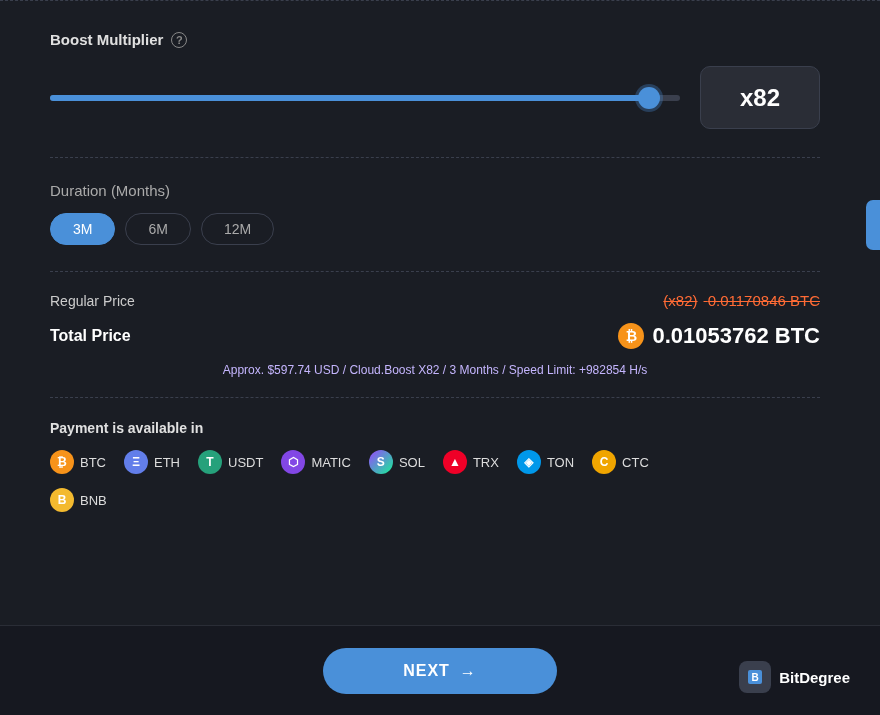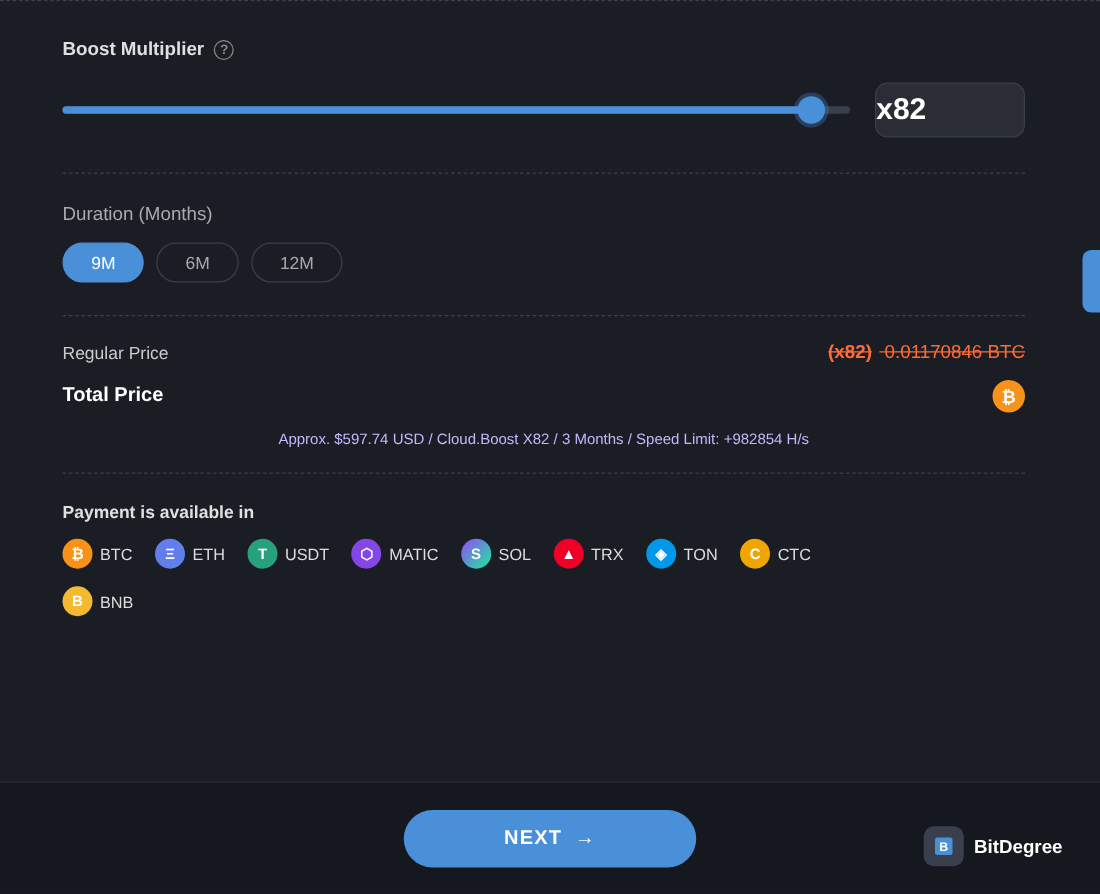--- a/index.html
+++ b/index.html
@@ -88,26 +88,27 @@
       position: absolute;
       width: 100%;
       height: 6px;
       opacity: 0;
       cursor: pointer;
       z-index: 2;
     }
 
     .multiplier-box {
       min-width: 120px;
-      height: 44px;
+      height: 63px;
       background: #2a2d36;
       border: 1px solid #3a3f4d;
       border-radius: 10px;
       display: flex;
       align-items: center;
+      justify-content: center;
       font-size: 24px;
       font-weight: 700;
       color: #fff;
     }
 
     
     .divider {
       border: none;
       border-top: 1px dashed #3a3f4d;
       margin: 10px 0 24px 0;
@@ -172,21 +173,21 @@
     }
 
     .regular-price-value {
       font-size: 15px;
       color: #ff6b35;
       text-decoration: line-through;
     }
     .regular-price-value span.multiplier {
       margin-right: 6px;
       text-decoration: none;
-      font-weight: 700;
+      font-weight: 400;
     }
 
     .discount-badge {
       background: #2ecc71;
       color: #fff;
       font-size: 13px;
       font-weight: 600;
       padding: 4px 12px;
       border-radius: 12px;
     }
@@ -365,41 +366,42 @@
   </div>
 
   <hr class="divider">
 
   <div class="duration-section">
     <div class="duration-title">
       <span>Duration</span>
       <span style="font-weight:400;color:#aaa;">(Months)</span>
     </div>
     <div class="duration-buttons">
-      <button class="duration-btn active">9M</button>
+      <button class="duration-btn active">3M</button>
       <button class="duration-btn">6M</button>
       <button class="duration-btn">12M</button>
     </div>
   </div>
 
   <hr class="divider2">
 
   <div class="pricing-row">
     <span class="pricing-label">Regular Price</span>
     <span class="regular-price-value">
       <span class="multiplier">(x82)</span>
       <span>0.01170846 BTC</span>
     </span>
   </div>
 
 
   <div class="pricing-row" style="margin-top:4px;">
     <span class="total-price-label">Total Price</span>
     <div class="total-price-value">
       <div class="btc-icon">₿</div>
+      <span>0.01053762 BTC</span>
     </div>
   </div>
 
   <div class="approx-text">Approx. $597.74 USD / Cloud.Boost X82 / 3 Months / Speed Limit: +982854 H/s</div>
 
   <hr class="divider3">
 
   <div class="payment-title">Payment is available in</div>
 
   <div class="payment-coins">

